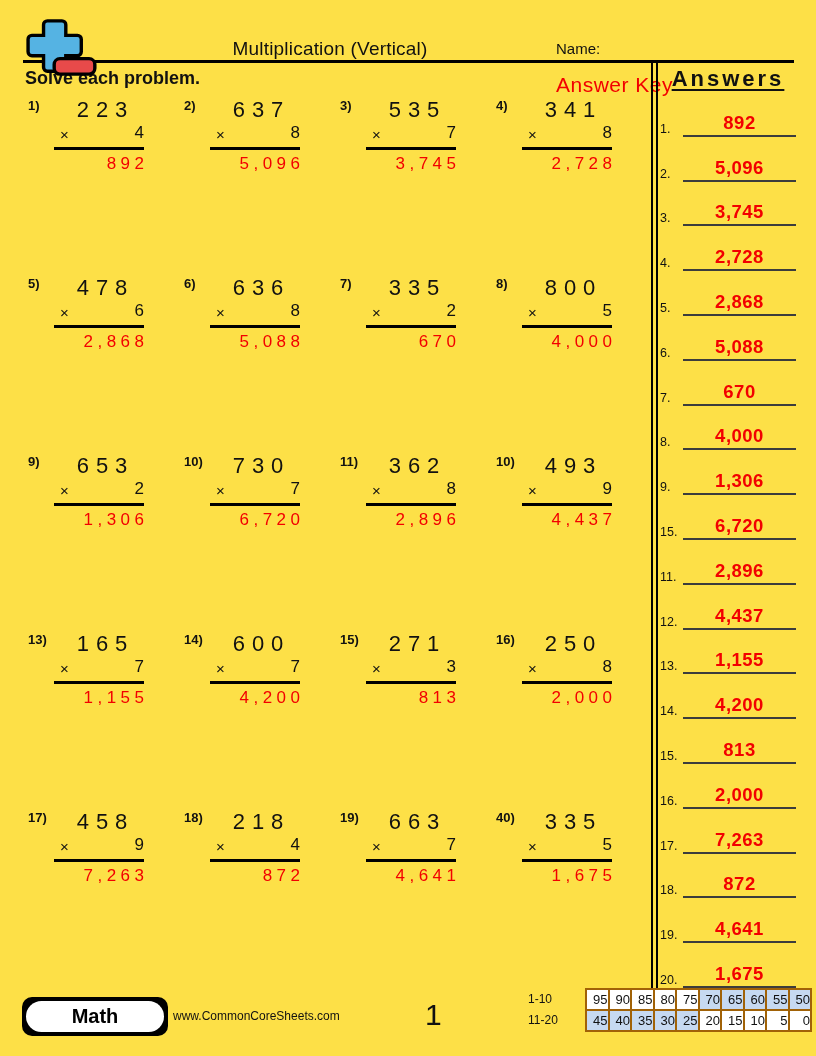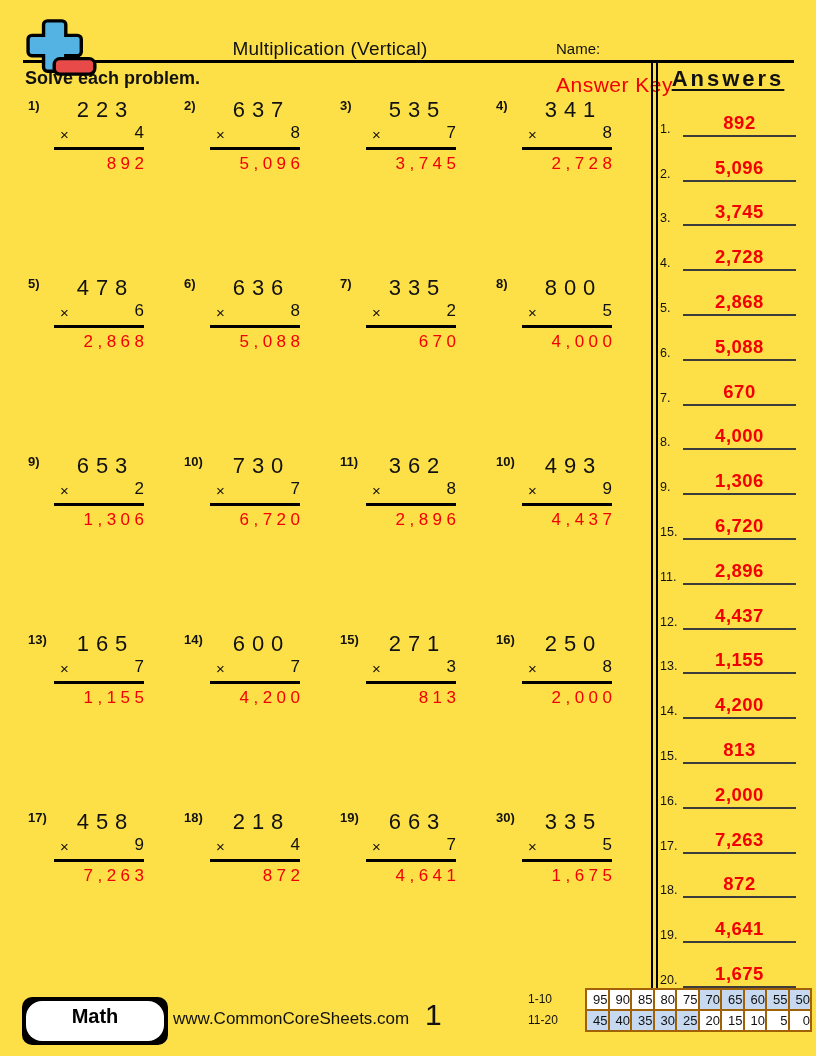--- a/index.html
+++ b/index.html
@@ -42,25 +42,25 @@
   .answers-header{position:absolute;left:658px;top:66px;width:140px;text-align:center;
     font-size:22px;font-weight:bold;letter-spacing:3px;text-decoration:underline;
     text-underline-offset:3px;}
   .answers-list{position:absolute;left:660px;top:92px;width:136px;}
   .answer-item{height:44.8px;display:flex;align-items:flex-end;}
   .anum{width:23px;font-size:12.5px;line-height:15px;flex:none;}
   .aval{flex:1;text-align:center;border-bottom:2px solid #3c3c3c;
     color:var(--answer-red);font-weight:bold;font-size:18.5px;line-height:22px;
     letter-spacing:.5px;padding-bottom:1px;}
   
-  .math-badge{position:absolute;left:22px;top:997px;width:146px;height:48px;
+  .math-badge{position:absolute;left:22px;top:997px;width:146px;height:39px;
     background:#000;border-radius:10px;}
   .math-badge-pill{position:absolute;inset:4px;background:#fff;border-radius:16px;
     text-align:center;font-size:20px;font-weight:bold;line-height:30px;color:#000;}
-  .website-url{position:absolute;left:173px;top:1009px;font-size:17px;}
+  .website-url{position:absolute;left:173px;top:1009px;font-size:12px;}
   .page-number{position:absolute;left:425px;top:998px;font-size:30px;font-weight:normal;}
   .score-table{position:absolute;left:528px;top:988px;display:flex;flex-direction:column;}
   .score-row{display:flex;}
   .score-row.second{margin-top:-2px;}
   .score-row-label{width:54px;padding-right:5px;font-size:12px;
     line-height:23px;flex:none;}
   .score-cell{width:24.5px;height:23px;box-sizing:border-box;border:2px solid #a16207;
     margin-left:-2px;text-align:right;font-size:13px;line-height:19px;background:#fff;}
   .score-cell:first-of-type{margin-left:0;}
   .score-cell.hl{background:var(--highlight-blue);}
@@ -312,21 +312,21 @@
           <div class="ptop">663</div>
           <div class="pmul">
             <span class="psign">×</span>
             <span class="pfactor">7</span>
           </div>
           <div class="pans">4,641</div>
         </div>
       </div>
 
       <div class="problem">
-        <span class="pnum">30)</span>
+        <span class="pnum">40)</span>
         <div class="pbody">
           <div class="ptop">335</div>
           <div class="pmul">
             <span class="psign">×</span>
             <span class="pfactor">5</span>
           </div>
           <div class="pans">1,675</div>
         </div>
       </div>
     </div>

